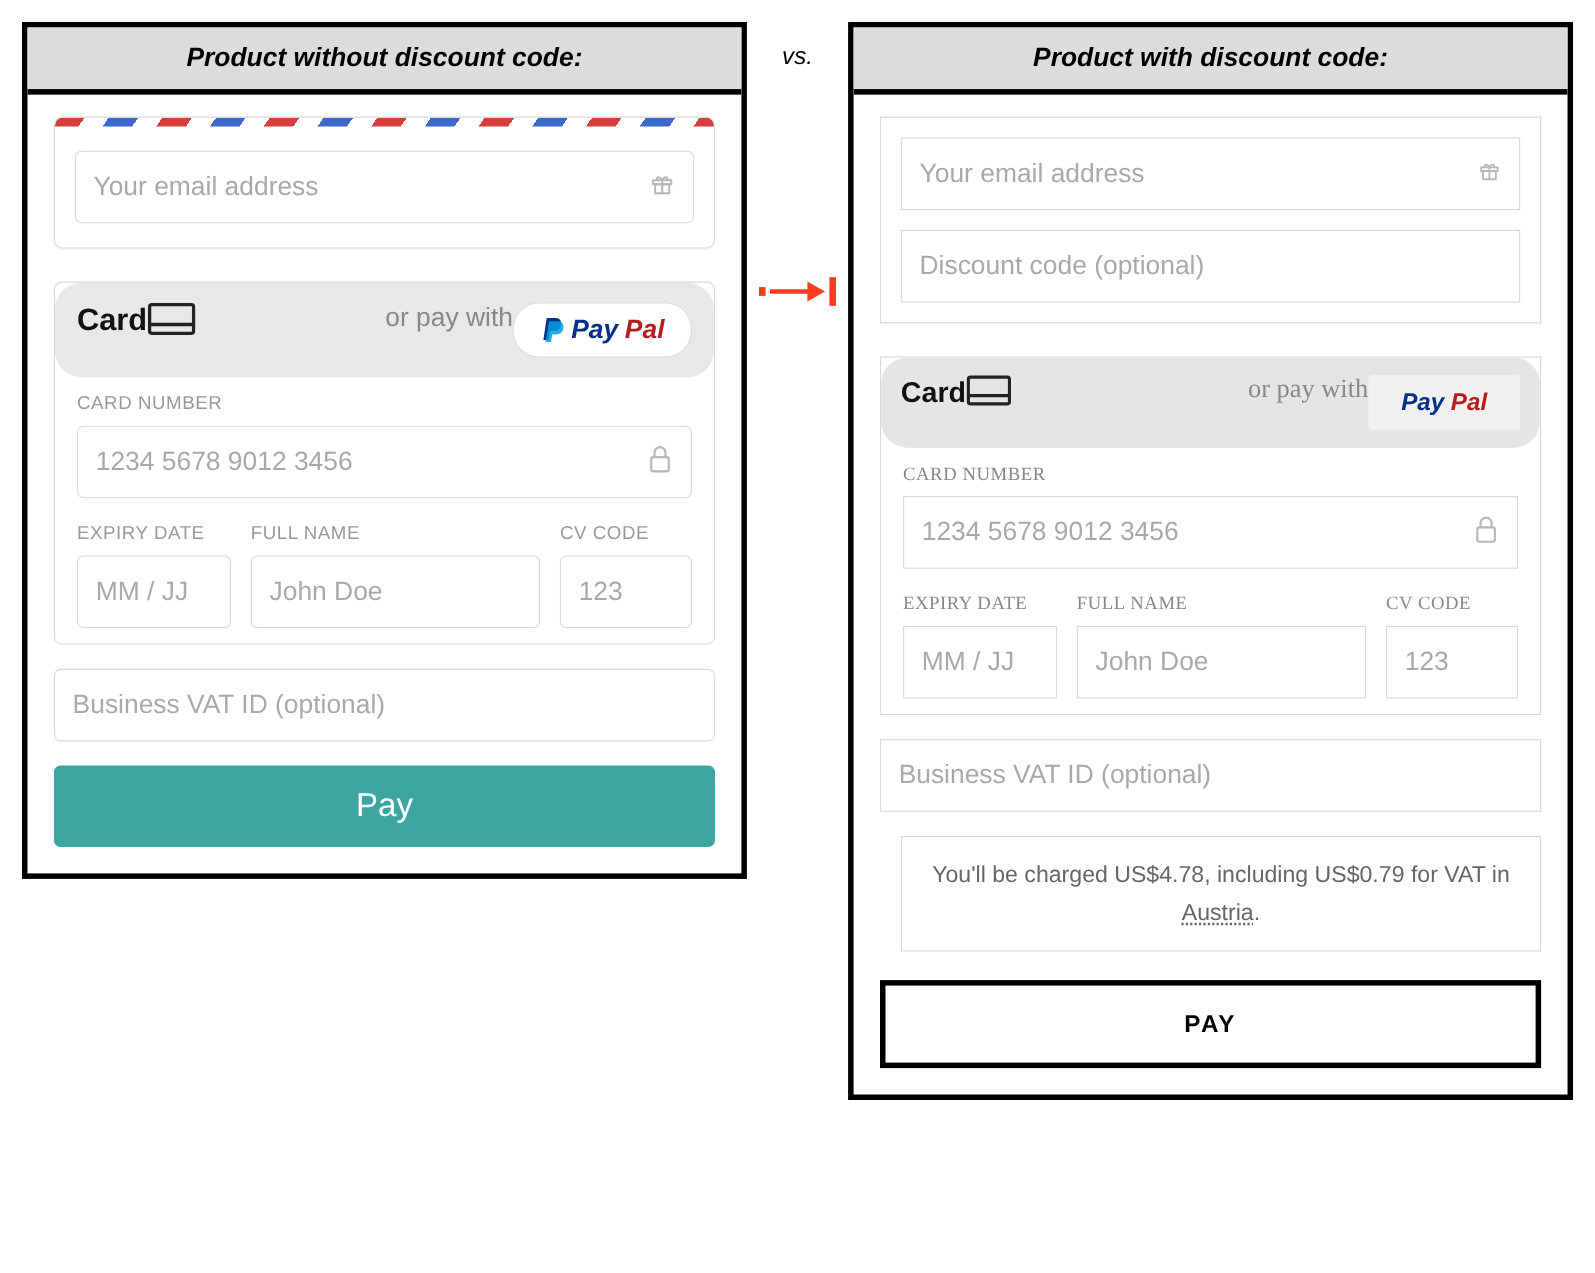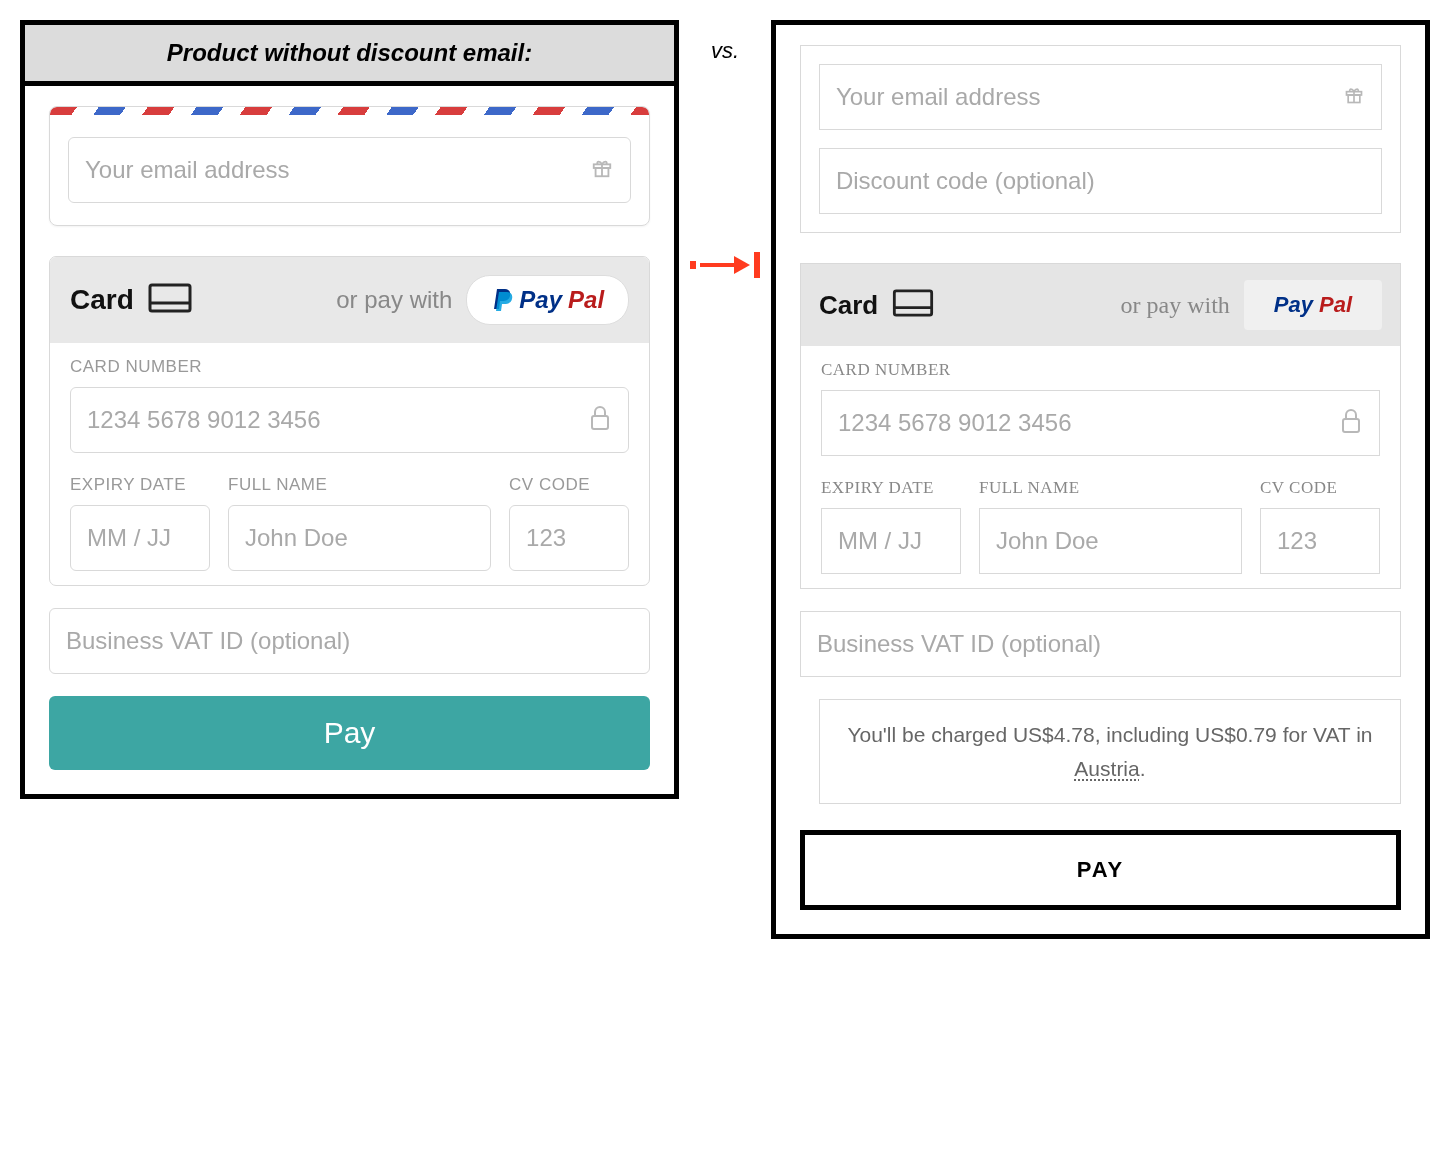--- a/index.html
+++ b/index.html
@@ -85,23 +85,23 @@
   
   .card-panel {
     border: 1px solid #d9d9d9;
     border-radius: 7px;
     overflow: hidden;
     margin-bottom: 22px;
   }
   .card-header {
     background: #e8e8e8;
     display: flex;
-    align-items: center;
+    align-items: flex-start;
     padding: 18px 20px;
-    gap: 14px;
+    border-radius: 24px;
   }
   .card-header .card-title {
     font-size: 28px;
     font-weight: 700;
     color: #111;
   }
   .card-header .or-pay {
     margin-left: auto;
     color: #888;
     font-size: 24px;
@@ -220,21 +220,21 @@
   .credit-card-icon {
     display: inline-block;
   }
 </style>
 </head>
 <body>
 
 <div class="comparison">
 
   <div class="panel panel-left">
-    <div class="panel-header">Product without discount email:</div>
+    <div class="panel-header">Product without discount code:</div>
     <div class="panel-body">
 
       <div class="email-card">
         <div class="airmail"></div>
         <div class="inner">
           <div class="input-wrap">
             <input class="input" type="text" placeholder="Your email address" style="">
             <span class="gift-icon">
               <svg width="22" height="22" viewBox="0 0 24 24" fill="none" stroke="currentColor" stroke-width="2">
                   <rect x="3" y="8" width="18" height="4"></rect>
@@ -302,20 +302,21 @@
 
 
       <button class="pay-btn-teal">Pay</button>
 
     </div>
   </div>
 
   <div class="vs-badge">vs.</div>
 
   <div class="panel panel-right">
+    <div class="panel-header">Product with discount code:</div>
     <div class="panel-body">
 
       <div class="email-card-r discount-stack">
         <div class="input-wrap">
           <input class="input" type="text" placeholder="Your email address" style="">
           <span class="gift-icon">
             <svg width="20" height="20" viewBox="0 0 24 24" fill="none" stroke="currentColor" stroke-width="2">
                 <rect x="3" y="8" width="18" height="4"></rect>
                 <rect x="5" y="12" width="14" height="9"></rect>
                 <line x1="12" y1="8" x2="12" y2="21"></line>

